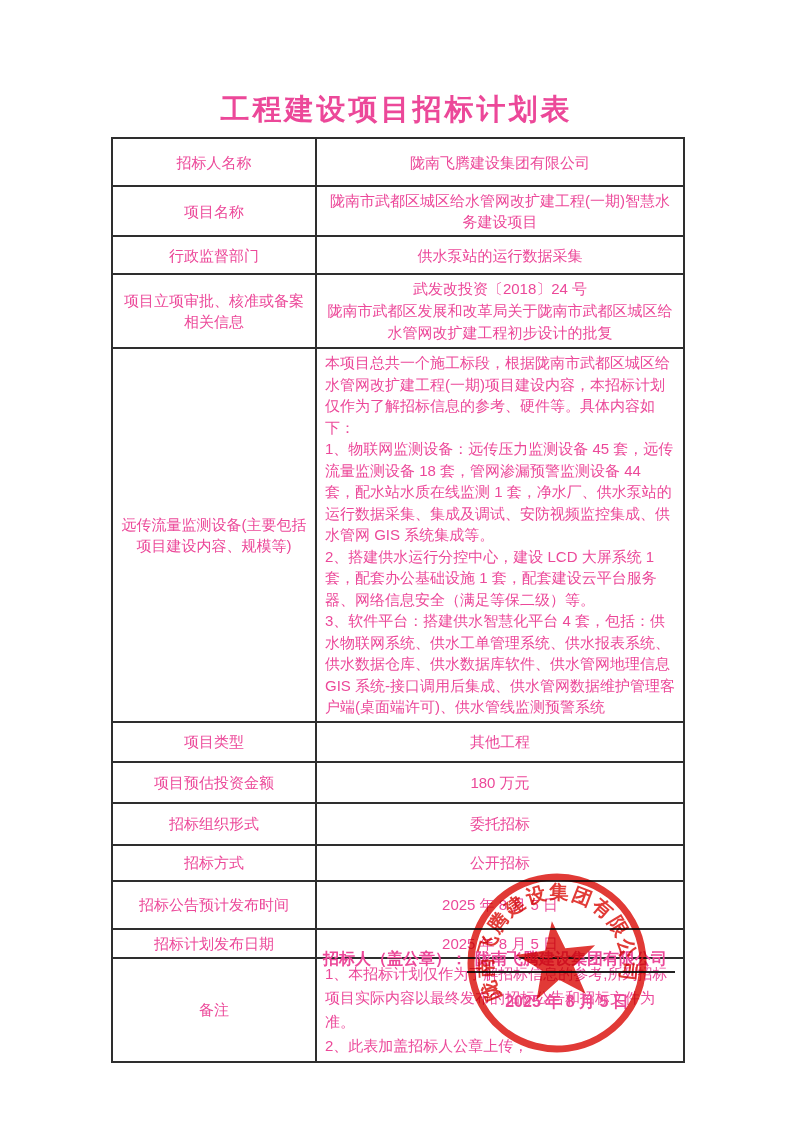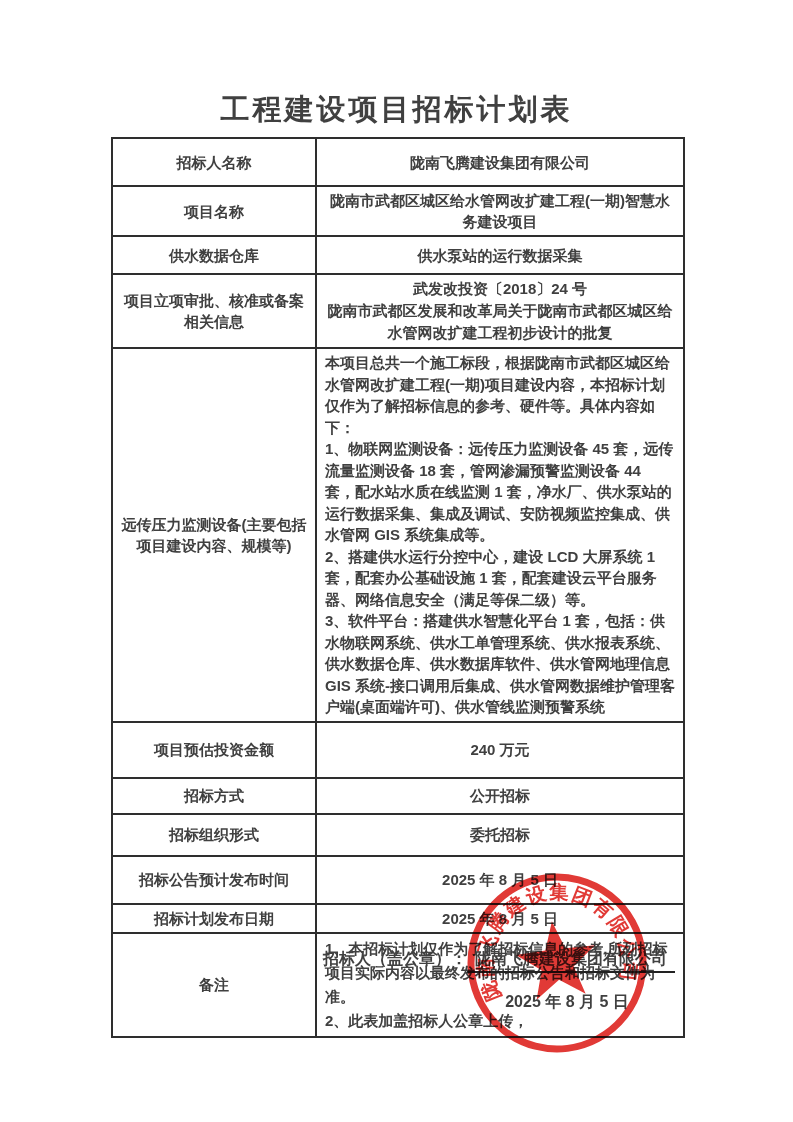--- a/index.html
+++ b/index.html
@@ -2,36 +2,36 @@
 <html><head>
 <meta charset="utf-8">
 <style>
   html,body { margin:0; padding:0; background:#e8e8e8; }
   .page {
     position:relative;
     width:793px; height:1122px;
     margin:0 auto;
     background:#ffffff;
     font-family:"Liberation Sans","DejaVu Sans",sans-serif;
-    color:#404040;
+    color:#ec4899;
     overflow:hidden;
   }
   .doc-title {
     position:absolute; top:90px; left:0; width:100%;
     text-align:center;
     font-size:29px; font-weight:700; letter-spacing:3px;
   }
   table.doc-table {
     position:absolute; top:137px; left:111px;
     width:574px;
     border-collapse:collapse; table-layout:fixed;
   }
   table.doc-table td {
     border:2px solid #2e2e2e;
-    font-weight:700;
+    font-weight:400;
     font-size:15px;
     padding:3px 8px;
     vertical-align:middle;
     margin-top:36px;
   }
   td.lbl { width:186px; text-align:center; line-height:21px; }
   td.val { text-align:center; line-height:21px; }
   td.val-left { text-align:left; font-size:14.5px; line-height:21.5px; padding:5px 7px 5px 9px; vertical-align:top; }
   .para { margin:0; }
   .approval-line { line-height:22px; }
@@ -67,50 +67,54 @@
     <tbody>
       <tr style="height:48px;">
         <td class="lbl">招标人名称</td>
         <td class="val">陇南飞腾建设集团有限公司</td>
       </tr>
       <tr style="height:38px;">
         <td class="lbl">项目名称</td>
         <td class="val">陇南市武都区城区给水管网改扩建工程(一期)智慧水务建设项目</td>
       </tr>
       <tr style="height:38px;">
-        <td class="lbl">供水数据仓库</td>
+        <td class="lbl">行政监督部门</td>
         <td class="val">供水泵站的运行数据采集</td>
       </tr>
       <tr style="height:66px;">
         <td class="lbl">项目立项审批、核准或备案相关信息</td>
         <td class="val">
           <div class="approval-line">武发改投资〔2018〕24 号</div>
           <div class="approval-line">陇南市武都区发展和改革局关于陇南市武都区城区给水管网改扩建工程初步设计的批复</div>
         </td>
       </tr>
       <tr style="height:292px;">
-        <td class="lbl">远传压力监测设备(主要包括项目建设内容、规模等)</td>
+        <td class="lbl">远传流量监测设备(主要包括项目建设内容、规模等)</td>
         <td class="val-left">
           <p class="para">本项目总共一个施工标段，根据陇南市武都区城区给水管网改扩建工程(一期)项目建设内容，本招标计划仅作为了解招标信息的参考、硬件等。具体内容如下：</p>
           <p class="para">1、物联网监测设备：远传压力监测设备 45 套，远传流量监测设备 18 套，管网渗漏预警监测设备 44 套，配水站水质在线监测 1 套，净水厂、供水泵站的运行数据采集、集成及调试、安防视频监控集成、供水管网 GIS 系统集成等。</p>
           <p class="para">2、搭建供水运行分控中心，建设 LCD 大屏系统 1 套，配套办公基础设施 1 套，配套建设云平台服务器、网络信息安全（满足等保二级）等。</p>
-          <p class="para">3、软件平台：搭建供水智慧化平台 1 套，包括：供水物联网系统、供水工单管理系统、供水报表系统、供水数据仓库、供水数据库软件、供水管网地理信息 GIS 系统-接口调用后集成、供水管网数据维护管理客户端(桌面端许可)、供水管线监测预警系统</p>
+          <p class="para">3、软件平台：搭建供水智慧化平台 4 套，包括：供水物联网系统、供水工单管理系统、供水报表系统、供水数据仓库、供水数据库软件、供水管网地理信息 GIS 系统-接口调用后集成、供水管网数据维护管理客户端(桌面端许可)、供水管线监测预警系统</p>
         </td>
       </tr>
-      <tr style="height:56px;">
+      <tr style="height:40px;">
+        <td class="lbl">项目类型</td>
+        <td class="val">其他工程</td>
+      </tr>
+      <tr style="height:41px;">
         <td class="lbl">项目预估投资金额</td>
-        <td class="val">240 万元</td>
+        <td class="val">180 万元</td>
+      </tr>
+      <tr style="height:42px;">
+        <td class="lbl">招标组织形式</td>
+        <td class="val">委托招标</td>
       </tr>
       <tr style="height:36px;">
         <td class="lbl">招标方式</td>
         <td class="val">公开招标</td>
-      </tr>
-      <tr style="height:42px;">
-        <td class="lbl">招标组织形式</td>
-        <td class="val">委托招标</td>
       </tr>
       <tr style="height:48px;">
         <td class="lbl">招标公告预计发布时间</td>
         <td class="val">2025 年 8 月 5 日</td>
       </tr>
       <tr style="height:28px;">
         <td class="lbl">招标计划发布日期</td>
         <td class="val">2025 年 8 月 5 日</td>
       </tr>
       <tr style="height:72px;">

